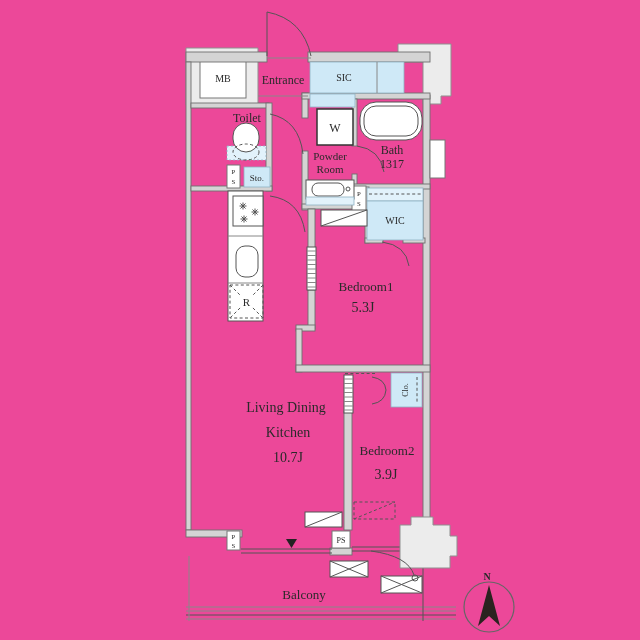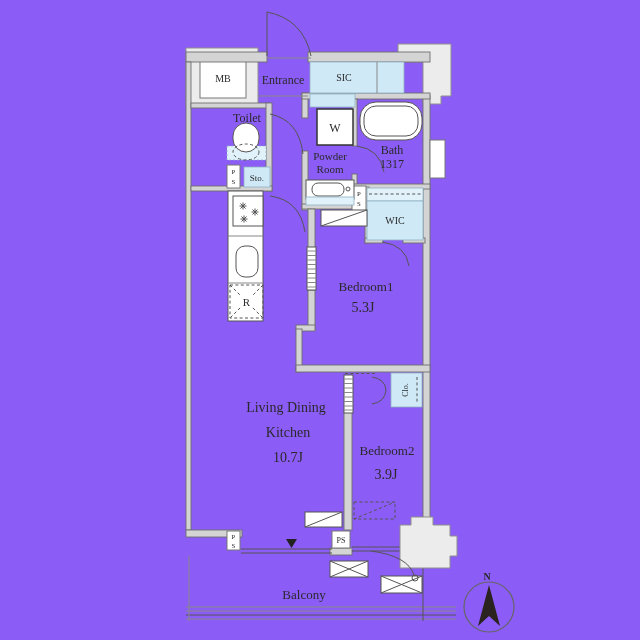--- a/index.html
+++ b/index.html
@@ -1,16 +1,16 @@
 <!DOCTYPE html>
 <html><head>
 <meta charset="utf-8">
 <style>
   html,body{margin:0;padding:0;background:#ffffff;}
-  .stage{width:640px;height:640px;position:relative;background:#8b5cf6;overflow:hidden;}
+  .stage{width:640px;height:640px;position:relative;background:#ec4899;overflow:hidden;}
   .wall{fill:#d4d4d4;stroke:#6f6f6f;stroke-width:.9;}
   .common{stroke:#8f8f8f;stroke-width:1;}
   .whitebox{fill:#ffffff;stroke:#777777;stroke-width:1;}
   .fix{fill:#ffffff;stroke:#555555;stroke-width:1;}
   .ln{stroke:#555555;stroke-width:1;fill:none;}
   .thin{stroke:#888888;stroke-width:1;fill:none;}
   .dash{stroke:#555555;stroke-width:1;fill:none;stroke-dasharray:3,2.4;}
   .blue{stroke:#8fb1c2;stroke-width:.8;}
   .txt{font-family:"Liberation Serif","DejaVu Serif",serif;fill:#2a2a2a;}
   .t13{font-size:13px;} .t14{font-size:14px;} .t12{font-size:12px;}

